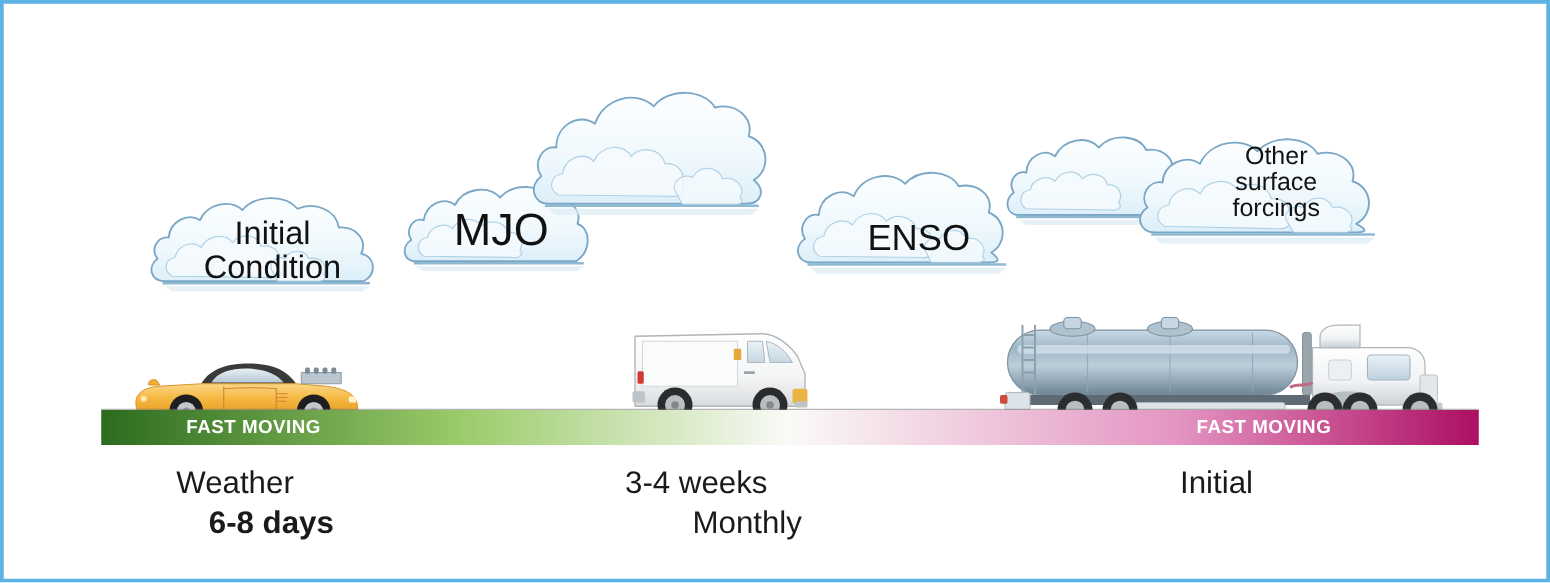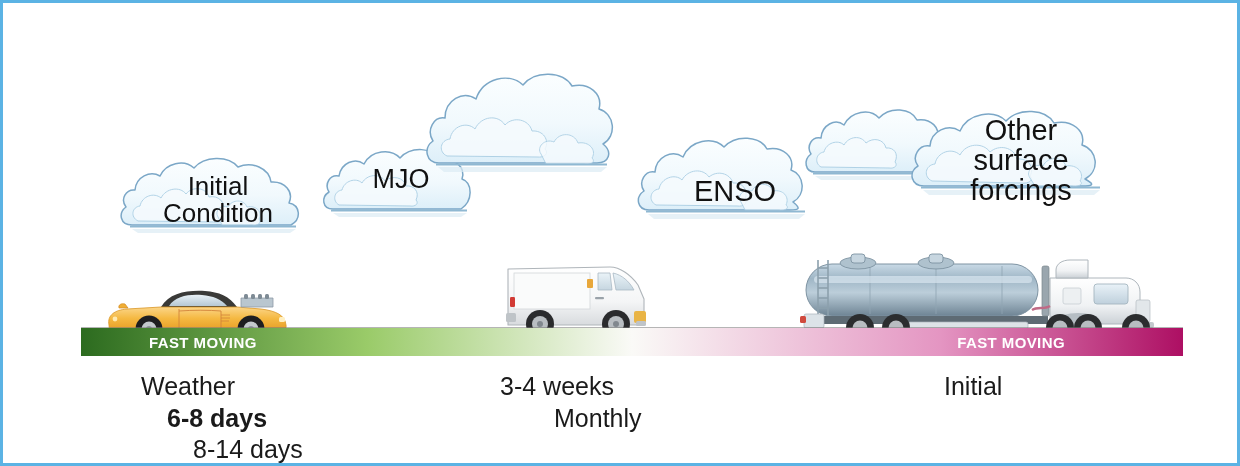--- a/index.html
+++ b/index.html
@@ -129,21 +129,21 @@
           <stop offset="100%" stop-color="#DDEFF9"></stop>
         </linearGradient>
       </defs>
       <path d="M12,66 C1,66 0,54 8,49 C3,41 9,31 18,33 C20,20 34,14 43,21 C50,7 70,5 79,15
                C90,3 112,4 119,17 C133,14 145,24 141,36 C152,40 152,58 140,66 Z" fill="url(#cg2)" stroke="#7BA7C7" stroke-width="1.5" stroke-linejoin="round"></path>
       <path d="M18,62 C11,58 13,48 21,47 C23,38 35,34 41,40 C46,31 59,30 64,38
                C71,32 83,34 85,43 C93,42 99,49 95,57 C98,60 95,64 89,63 Z" fill="#F6FBFE" stroke="#A7CCE2" stroke-width="1" opacity="0.85"></path>
       <line x1="10" y1="67.5" x2="146" y2="67.5" stroke="#8FB8D2" stroke-width="2"></line>
       <path d="M12,70 L146,70 L140,74 L18,74 Z" fill="#DCEBF4" opacity="0.7"></path>
     </svg>
-    <div class="cloud-label" style="top:22px; font-size:27px;">MJO</div>
+    <div class="cloud-label" style="top:22px; font-size:36px;">MJO</div>
   </div>
 
   <div class="cloud" style="left:420px; top:65px; width:200px; height:110px;">
     <svg viewBox="0 0 200 110" preserveAspectRatio="none">
       <defs>
         <linearGradient id="cg3" x1="0" y1="0" x2="0" y2="1">
           <stop offset="0%" stop-color="#FBFEFF"></stop>
           <stop offset="55%" stop-color="#F1F9FD"></stop>
           <stop offset="100%" stop-color="#DDEFF9"></stop>
         </linearGradient>
@@ -213,21 +213,21 @@
       <path d="M16,79 C3,79 0,65 10,59 C3,50 11,37 22,39 C23,24 40,16 52,24
                C60,6 86,2 98,14 C111,0 138,2 146,16 C164,12 178,24 174,38
                C190,43 192,64 177,72 C188,78 184,79 174,79 Z" fill="url(#cg6)" stroke="#7BA7C7" stroke-width="1.5" stroke-linejoin="round"></path>
       <path d="M24,74 C15,70 17,58 27,57 C29,45 44,40 52,48 C58,36 75,35 82,45
                C91,37 106,40 109,52 C120,51 127,60 122,69 C126,73 121,77 113,76 Z" fill="#F6FBFE" stroke="#A7CCE2" stroke-width="1" opacity="0.85"></path>
       <path d="M122,71 C117,64 126,56 135,59 C140,49 154,49 158,59 C169,57 177,66 172,74
                C176,77 171,80 164,79 L127,79 Z" fill="#F6FBFE" stroke="#A7CCE2" stroke-width="1" opacity="0.8"></path>
       <line x1="13" y1="80.5" x2="192" y2="80.5" stroke="#8FB8D2" stroke-width="2"></line>
       <path d="M15,83 L192,83 L186,88 L21,88 Z" fill="#DCEBF4" opacity="0.7"></path>
     </svg>
-    <div class="cloud-label" style="top:8px; font-size:29px;">Other
+    <div class="cloud-label" style="top:8px; font-size:20px;">Other
 surface
 forcings</div>
   </div>
 
   <div class="vehicle" style="left:98px; top:278px; width:190px; height:62px;">
     <svg viewBox="0 0 190 62">
       <defs>
         <linearGradient id="carBody" x1="0" y1="0" x2="0" y2="1">
           <stop offset="0%" stop-color="#FBD68A"></stop>
           <stop offset="45%" stop-color="#F5B942"></stop>
@@ -401,21 +401,20 @@
 
   <div id="spectrum-bar">
     <div style="position: absolute; inset: 0px; background: linear-gradient(to right, rgb(44, 107, 31) 0%, rgb(154, 203, 105) 26%, rgb(250, 250, 247) 50%, rgb(228, 149, 194) 78%, rgb(173, 15, 99) 100%);"></div>
     <span class="bar-label" id="bar-label-fast">FAST MOVING</span>
     <span class="bar-label" id="bar-label-slow">FAST MOVING</span>
   </div>
 
   <div class="scale-group" style="left:138px; top:368px;">
     <span class="scale-line" style="margin-left:0px;">Weather</span>
     <span class="scale-line" style="margin-left:26px;font-weight:bold;">6-8 days</span>
-    <span class="scale-line" style="margin-left:52px;">8-14 days</span>
   </div>
 
   <div class="scale-group" style="left:497px; top:368px;">
     <span class="scale-line" style="margin-left:0px;">3-4 weeks</span>
     <span class="scale-line" style="margin-left:54px;">Monthly</span>
   </div>
 
   <div class="scale-group" style="left:941px; top:368px;">
     <span class="scale-line">Initial</span>
   </div>

